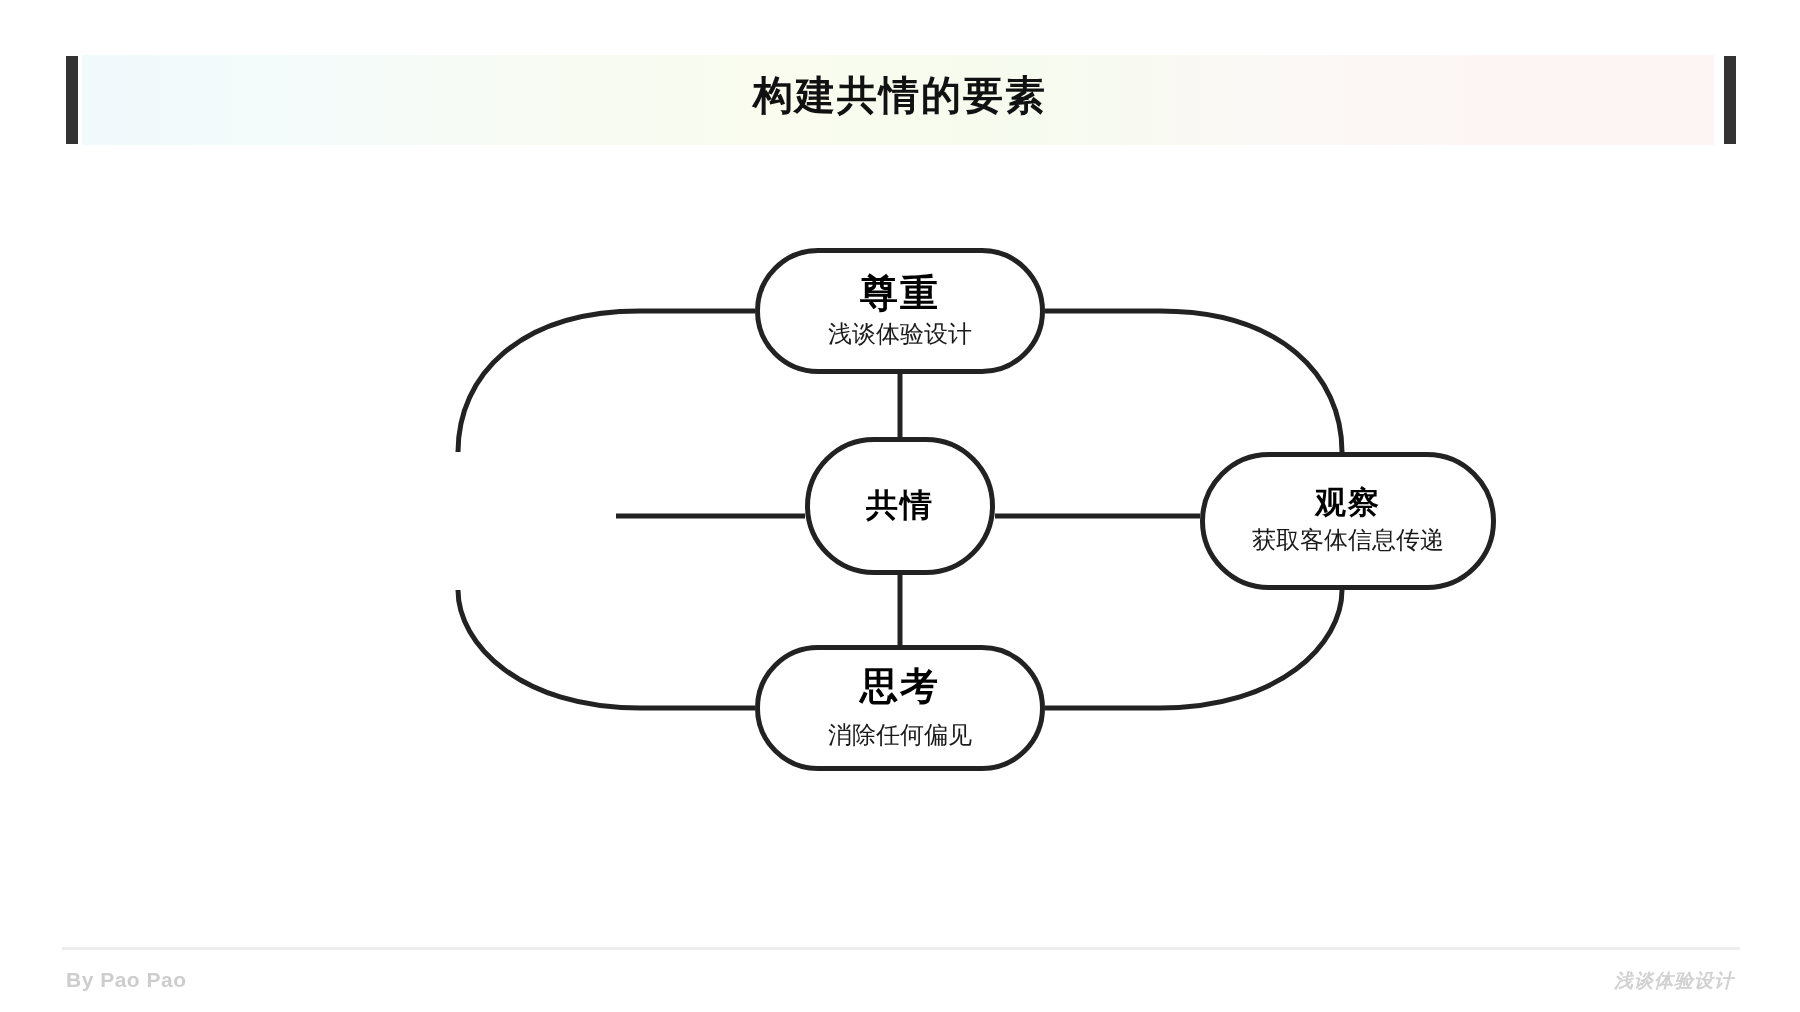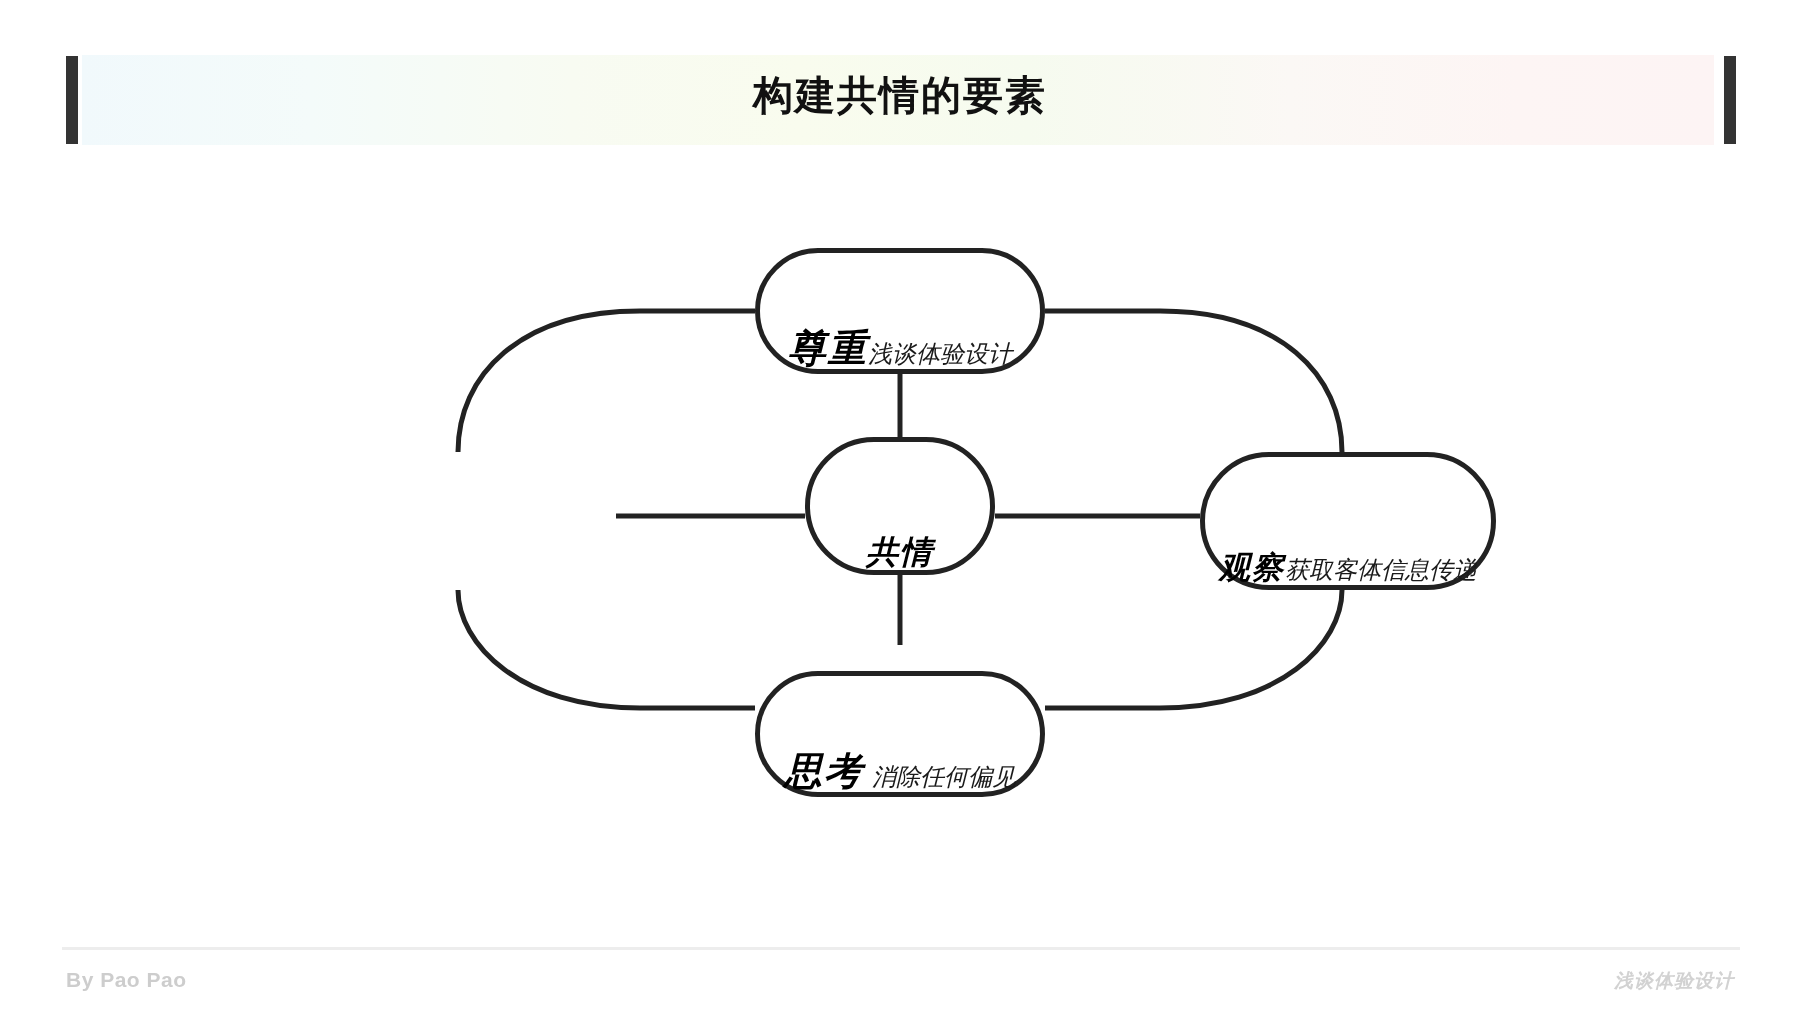--- a/index.html
+++ b/index.html
@@ -72,27 +72,26 @@
   }
   .diagram-svg {
     position: absolute;
     left: 0; top: 0;
     width: 1800px;
     height: 730px;
   }
   .node {
     position: absolute;
     display: flex;
-    flex-direction: row;
-    align-items: flex-end;
+    flex-direction: column;
+    align-items: center;
     justify-content: center;
     background: #ffffff;
     border: 5px solid #222222;
     z-index: 3;
-    font-style: italic;
   }
   .node-title {
     font-weight: 700;
     color: #000000;
     line-height: 1.05;
     letter-spacing: 2px;
   }
   .node-sub {
     color: #1a1a1a;
     line-height: 1.2;
@@ -102,21 +101,21 @@
 
   
   #node-top {
     left: 755px; top: 98px; width: 290px; height: 126px;
     border-radius: 63px;
   }
   #node-top .node-title { font-size: 38px; }
   #node-top .node-sub   { font-size: 24px; }
 
   #node-bottom {
-    left: 755px; top: 521px; width: 290px; height: 126px;
+    left: 755px; top: 495px; width: 290px; height: 126px;
     border-radius: 63px;
     gap: 8px;
   }
   #node-bottom .node-title { font-size: 38px; }
   #node-bottom .node-sub   { font-size: 24px; }
 
   #node-left {
     left: 320px; top: 302px; width: 296px; height: 138px;
     border-radius: 69px;
   }

